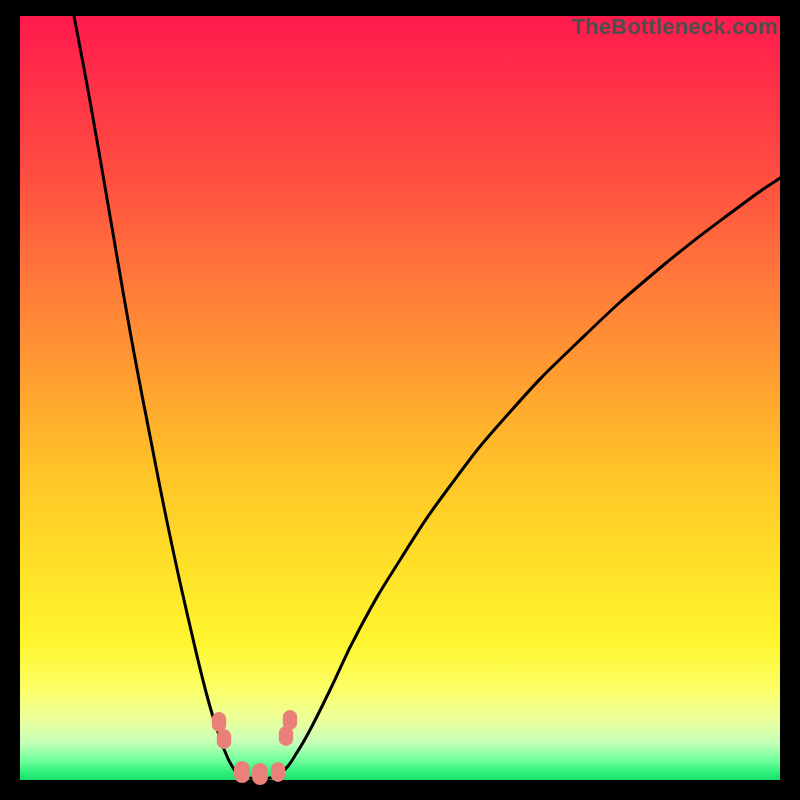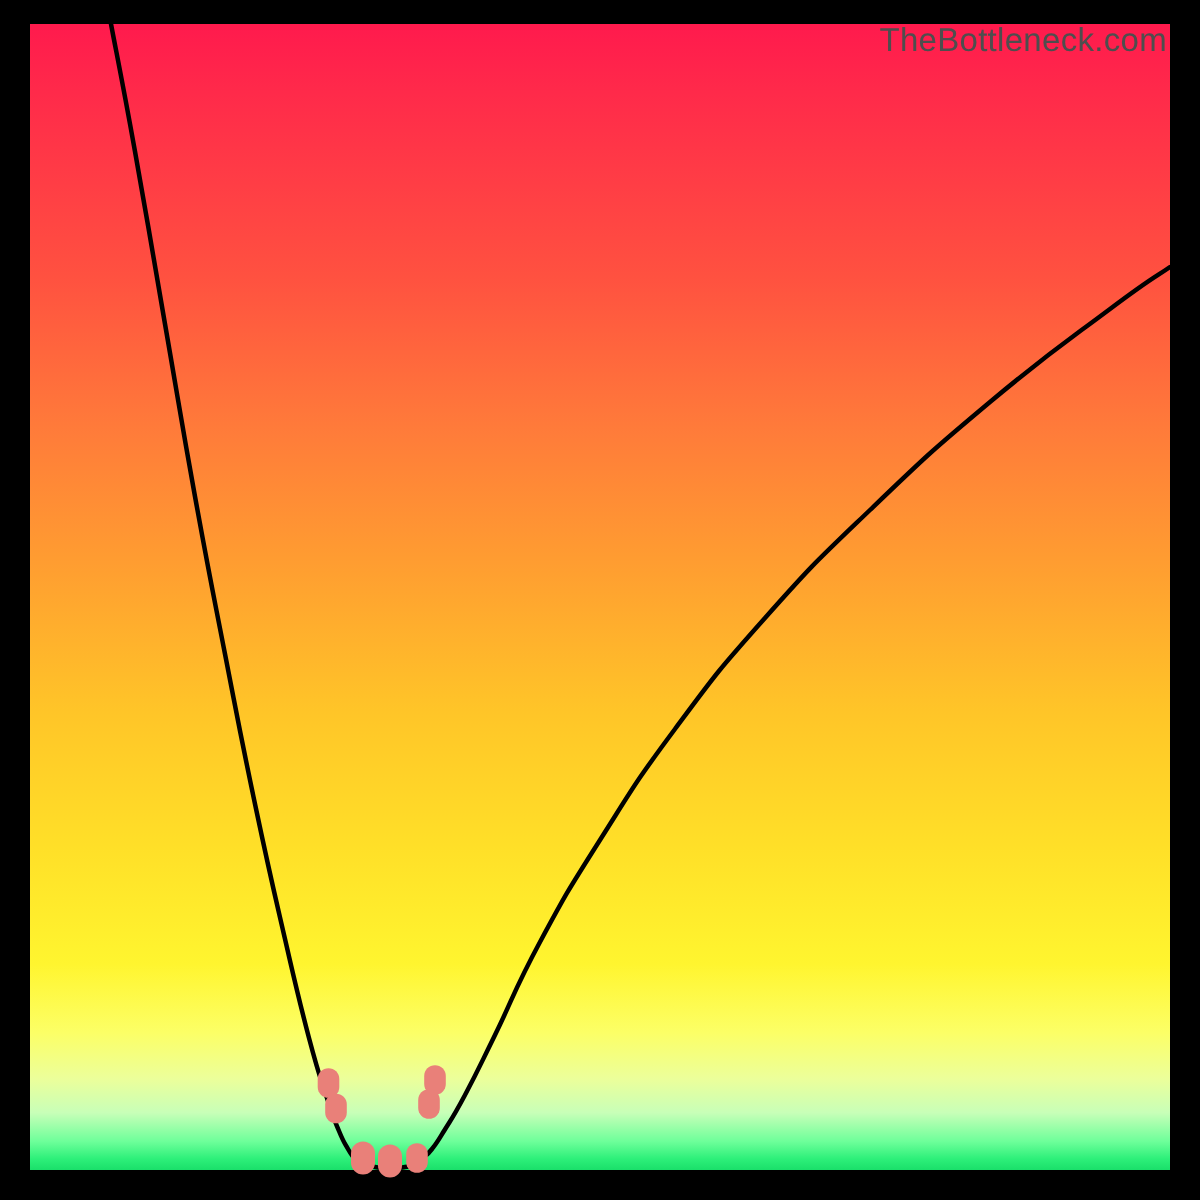--- a/index.html
+++ b/index.html
@@ -57,21 +57,21 @@
     width: 760px;
     height: 764px;
     overflow: visible;
   }
   .watermark {
     position: absolute;
     top: -2px;
     right: 2px;
     color: #4e4e4e;
     font-size: 22px;
-    font-weight: 400;
+    font-weight: 700;
     letter-spacing: 0.2px;
     user-select: none;
   }
   .marker {
     fill: #e98079;
   }
 </style>
 </head>
 <body>
 

